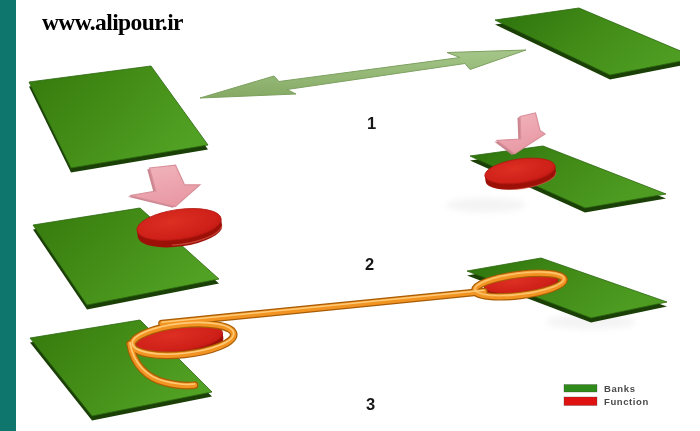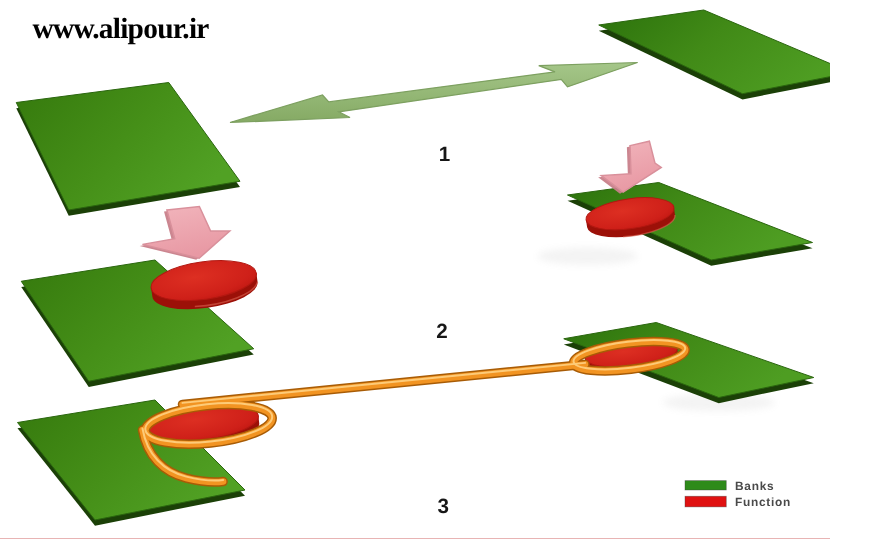--- a/index.html
+++ b/index.html
@@ -1,17 +1,17 @@
 <!DOCTYPE html>
 <html><head>
 <meta charset="utf-8">
 <style>
   html,body{margin:0;padding:0;background:#fff;}
-  .stage{position:relative;width:664px;height:431px;overflow:hidden;background:#b91c1c;
-         font-family:"Liberation Sans", sans-serif;}
+  .stage{position:relative;width:664px;height:431px;overflow:hidden;background:#0f766e;
+         font-family:"Liberation Sans", sans-serif;padding-left:16px;}
   svg{display:block;}
   text{user-select:none;}
   .watermark{font-family:"Liberation Serif", serif;font-size:23.5px;font-weight:bold;letter-spacing:-0.6px;}
   .stepnum{font-family:"Liberation Sans", sans-serif;font-weight:bold;font-size:16.5px;fill:#161616;}
   .legendlabel{font-family:"Liberation Sans", sans-serif;font-weight:bold;font-size:9.5px;letter-spacing:0.6px;}
 </style>
 </head>
 <body>
 
 <div class="stage">

